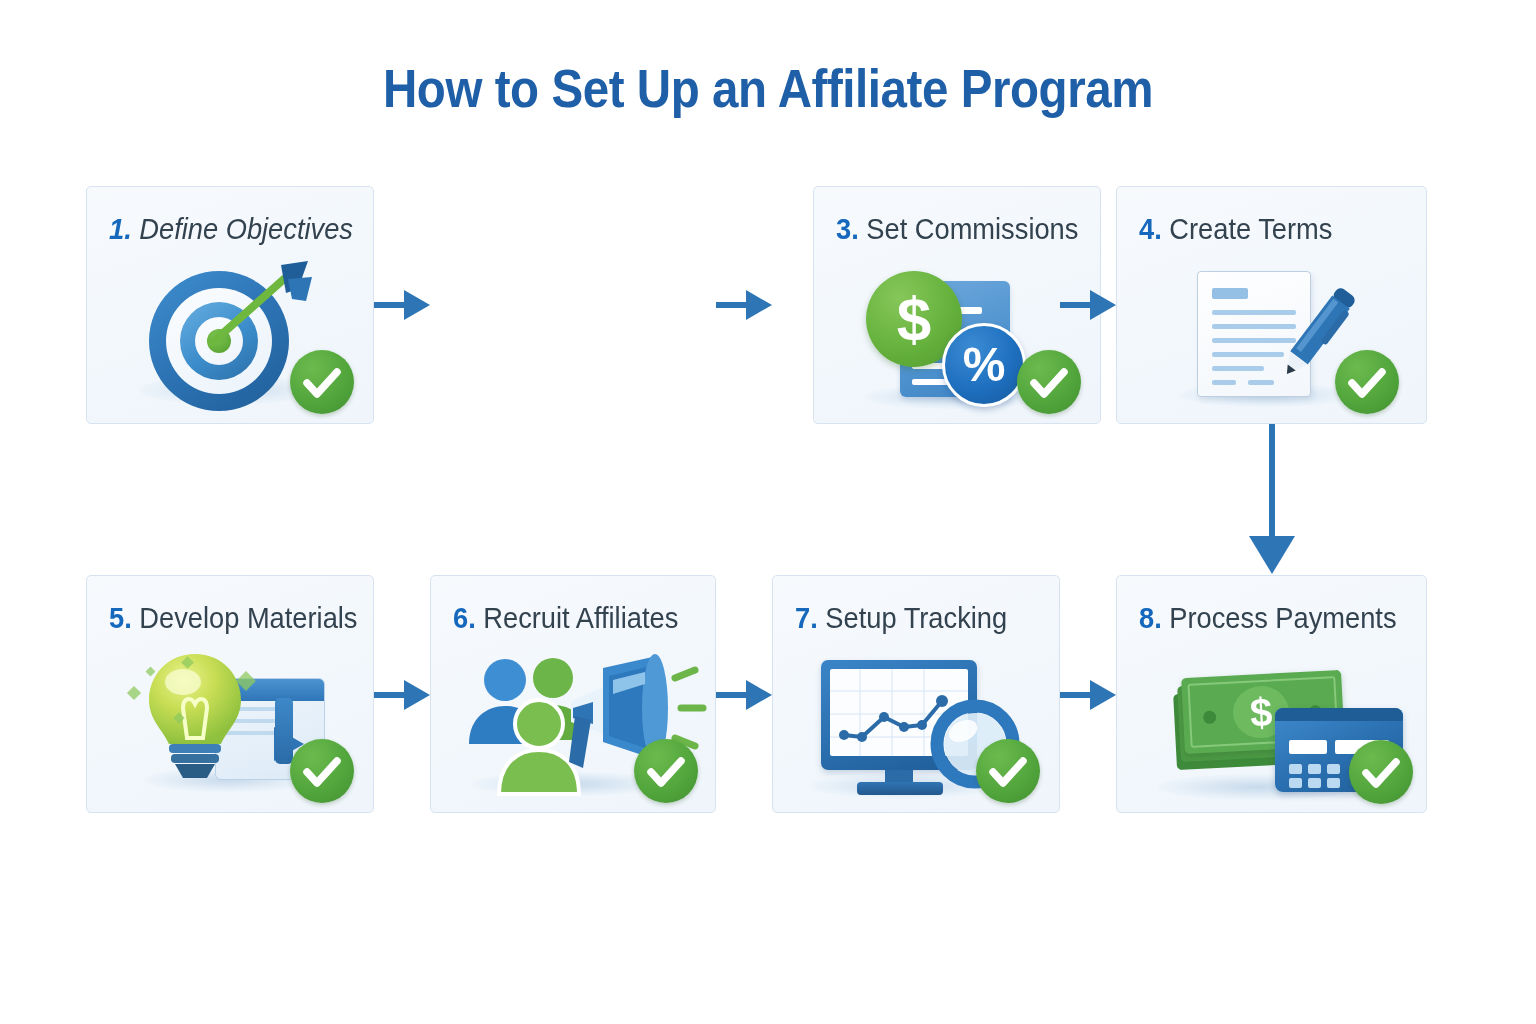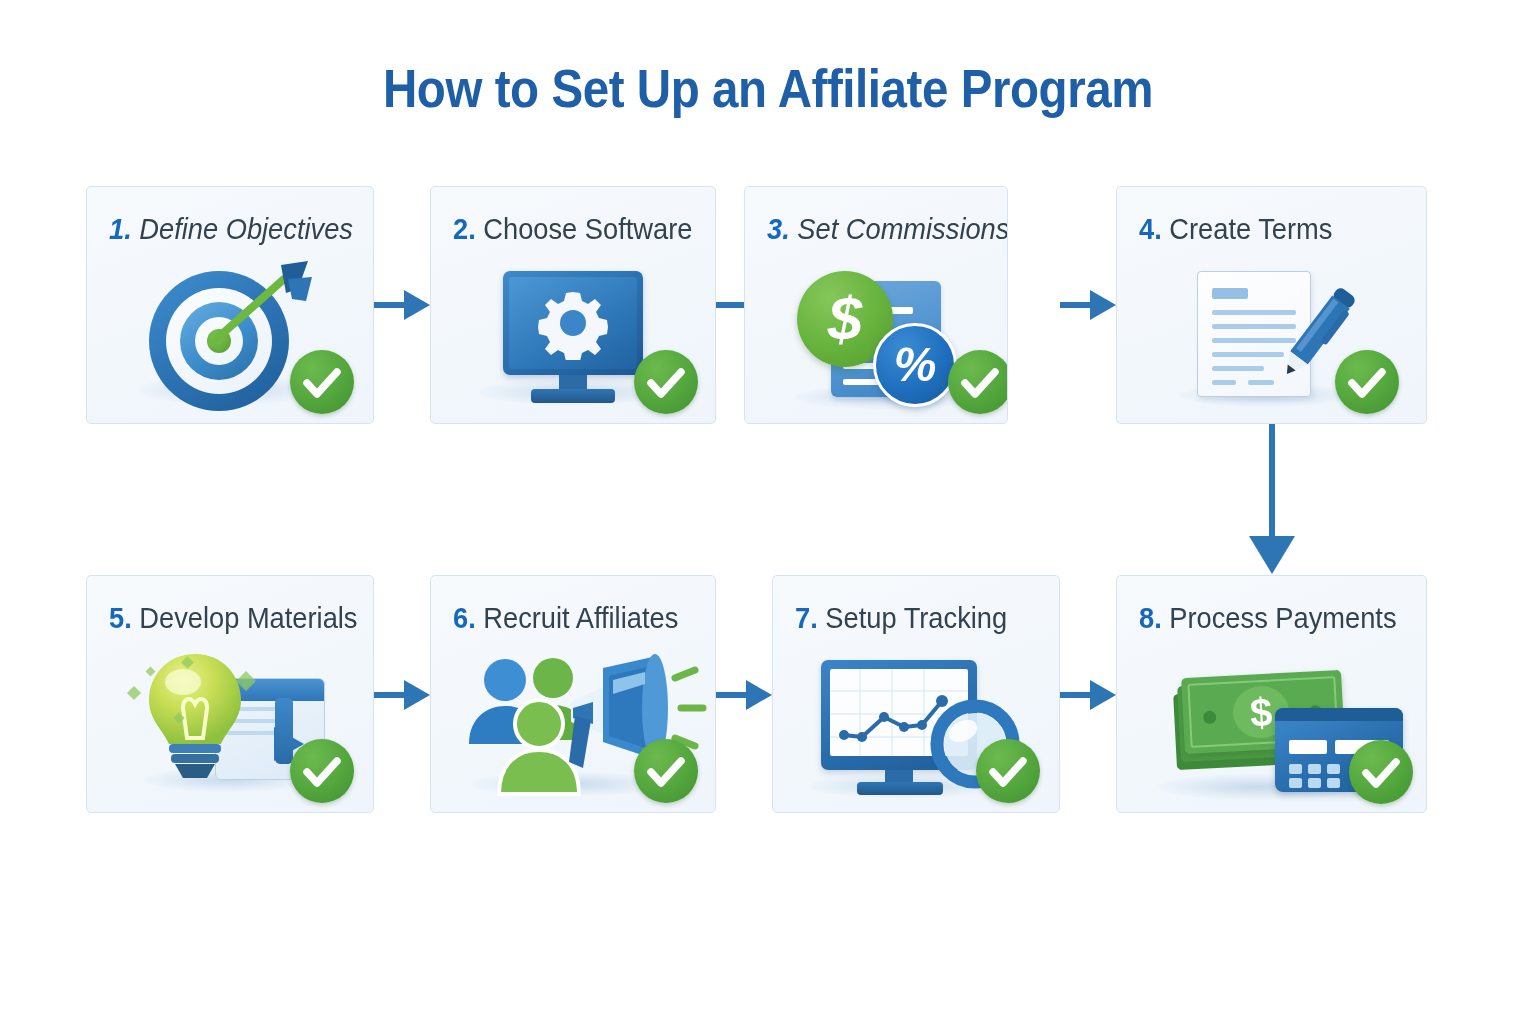--- a/index.html
+++ b/index.html
@@ -170,51 +170,27 @@
         </svg>
       </div>
     </div>
   </div>
 
   <svg class="arrow-h" style="left:374px; top:285px; width:58px;" width="58" height="40" viewBox="0 0 58 40">
     <line x1="0" y1="20" x2="34" y2="20" stroke="#2E75B6" stroke-width="6"></line>
     <polygon points="30,5 56,20 30,35" fill="#2E75B6"></polygon>
   </svg>
 
-  <div class="card" style="left:430px; top:186px; width:286px; height:238px;">
-    <div class="card-label">
-      <span class="num">2.</span>
-      <span>Choose Software</span>
-    </div>
-    <div class="icon-stage">
-      <div class="ground" style="left:48px; top:122px; width:190px; height:26px;"></div>
-      <div class="monitor-body" style="left:72px; top:14px; width:140px; height:104px;
-           background:linear-gradient(150deg,#3E8ACB 0%,#2B72B2 45%,#1C5894 100%); box-shadow:0 3px 6px rgba(40,80,130,.25);">
-        <div style="position:absolute; inset:6px; border-radius:4px; background:linear-gradient(150deg,#4E97D6 0%,#2D77B8 60%,#21639F 100%);"></div>
-        <svg width="74" height="74" viewBox="0 0 74 74" style="position:absolute; left:33px; top:15px;">
-          <path fill="#F4F8FC" d="M37 6 l7 1 2 8 6 3 7-5 6 6 -5 7 3 6 8 2 1 7 -1 7 -8 2 -3 6 5 7 -6 6 -7-5 -6 3 -2 8 -7 1 -7-1 -2-8 -6-3 -7 5 -6-6 5-7 -3-6 -8-2 -1-7 1-7 8-2 3-6 -5-7 6-6 7 5 6-3 2-8z"></path>
-          <circle cx="37" cy="37" r="13" fill="#3A86C8"></circle>
-        </svg>
-      </div>
-      <div class="monitor-neck" style="left:128px; top:118px; width:28px; height:16px;"></div>
-      <div class="monitor-base" style="left:100px; top:132px; width:84px; height:14px;"></div>
-      <div class="check-badge" style="left:203px; top:93px;">
-        <svg width="64" height="64" viewBox="0 0 64 64">
-          <path d="M17 33 L27 44 L47 22" stroke="#ffffff" stroke-width="7.5" fill="none" stroke-linecap="round" stroke-linejoin="round"></path>
-        </svg>
-      </div>
-    </div>
-  </div>
 
   <svg class="arrow-h" style="left:716px; top:285px; width:58px;" width="58" height="40" viewBox="0 0 58 40">
     <line x1="0" y1="20" x2="34" y2="20" stroke="#2E75B6" stroke-width="6"></line>
     <polygon points="30,5 56,20 30,35" fill="#2E75B6"></polygon>
   </svg>
 
-  <div class="card" style="left:744px; top:186px; width:264px; height:238px;font-style:italic;">
+  <div class="card" style="left:813px; top:186px; width:288px; height:238px;">
     <div class="card-label">
       <span class="num">3.</span>
       <span>Set Commissions</span>
     </div>
     <div class="icon-stage">
       <div class="ground" style="left:50px; top:128px; width:180px; height:24px;"></div>
 
       <div style="position:absolute; left:86px; top:24px; width:110px; height:116px; border-radius:6px;
                   background:linear-gradient(160deg,#6FA9DC 0%,#4E92CF 60%,#3F83C3 100%); box-shadow:0 3px 5px rgba(60,100,150,.2);">
         <div style="position:absolute; left:36px; top:26px; width:46px; height:7px; background:#FFFFFF; border-radius:2px;"></div>

